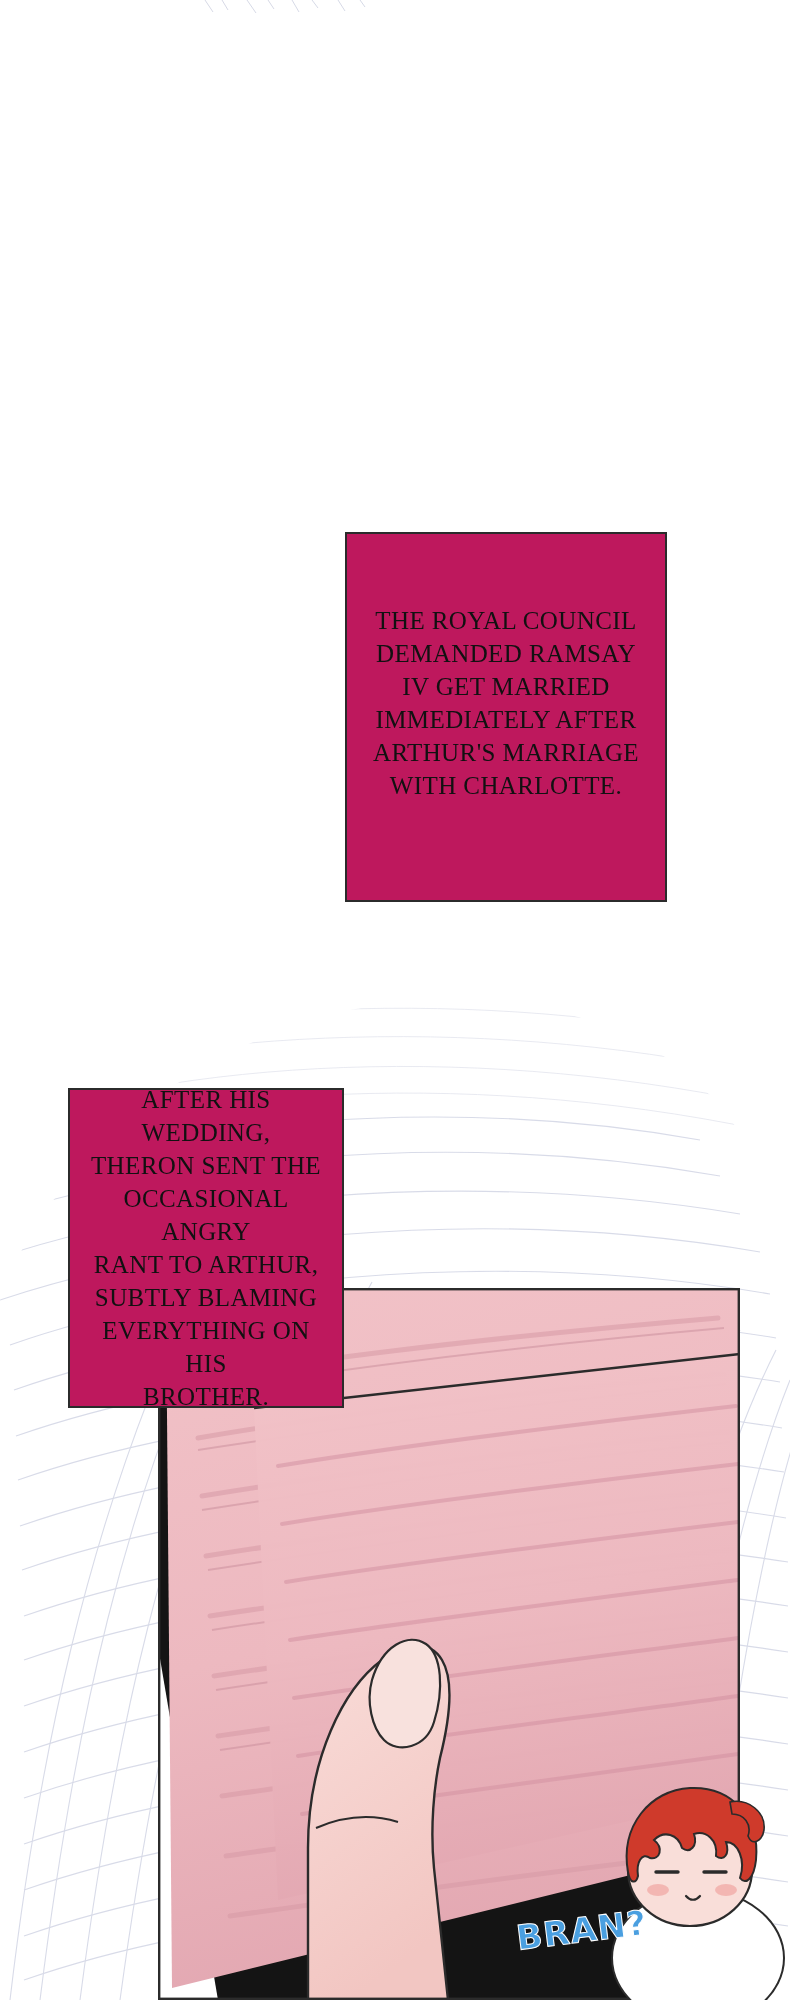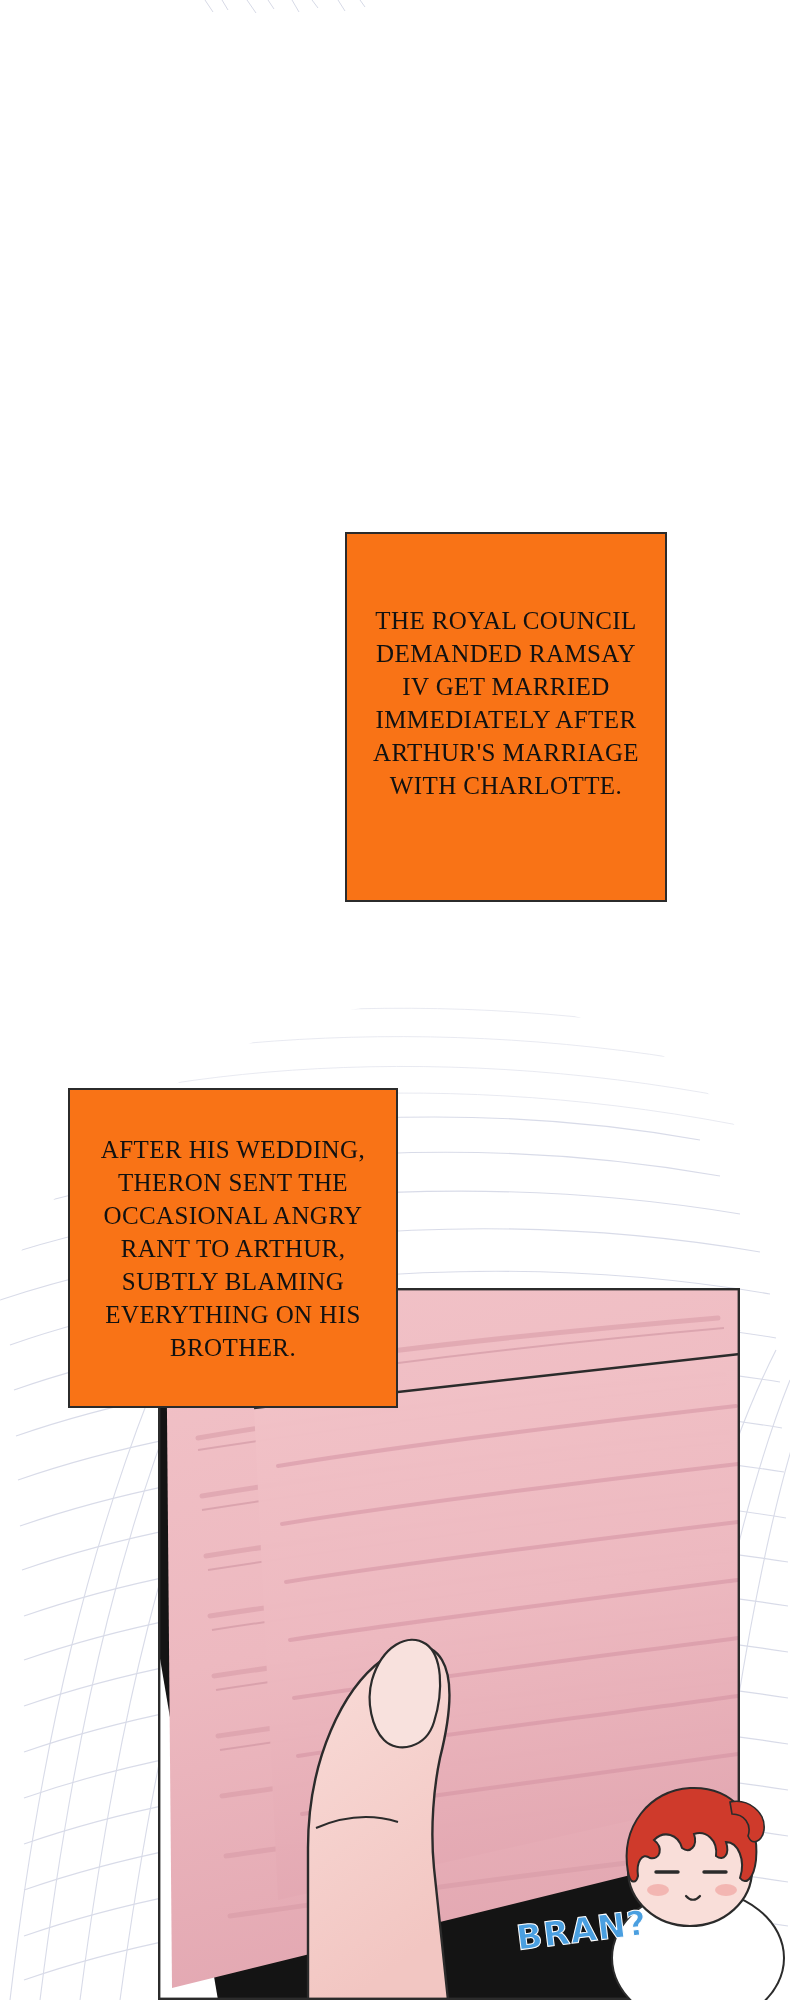--- a/index.html
+++ b/index.html
@@ -39,21 +39,21 @@
     top: 0;
     width: 800px;
     height: 14px;
     overflow: hidden;
   }
 
   
   .caption-box {
     position: absolute;
     box-sizing: border-box;
-    background: #f97316;
+    background: #be185d;
     border: 2px solid #2b2b2b;
     display: flex;
     align-items: center;
     justify-content: center;
     z-index: 40;
   }
   .caption-text {
     font-family: "Liberation Serif", serif;
     color: #111111;
     text-align: center;
@@ -70,21 +70,21 @@
     height: 370px;
   }
   #caption-1 .caption-text {
     padding: 0 14px;
     transform: translateY(-14px);
   }
 
   #caption-2 {
     left: 68px;
     top: 1088px;
-    width: 330px;
+    width: 276px;
     height: 320px;
   }
   #caption-2 .caption-text {
     padding: 0 14px;
   }
 
   
   .letter-panel {
     position: absolute;
     left: 158px;

